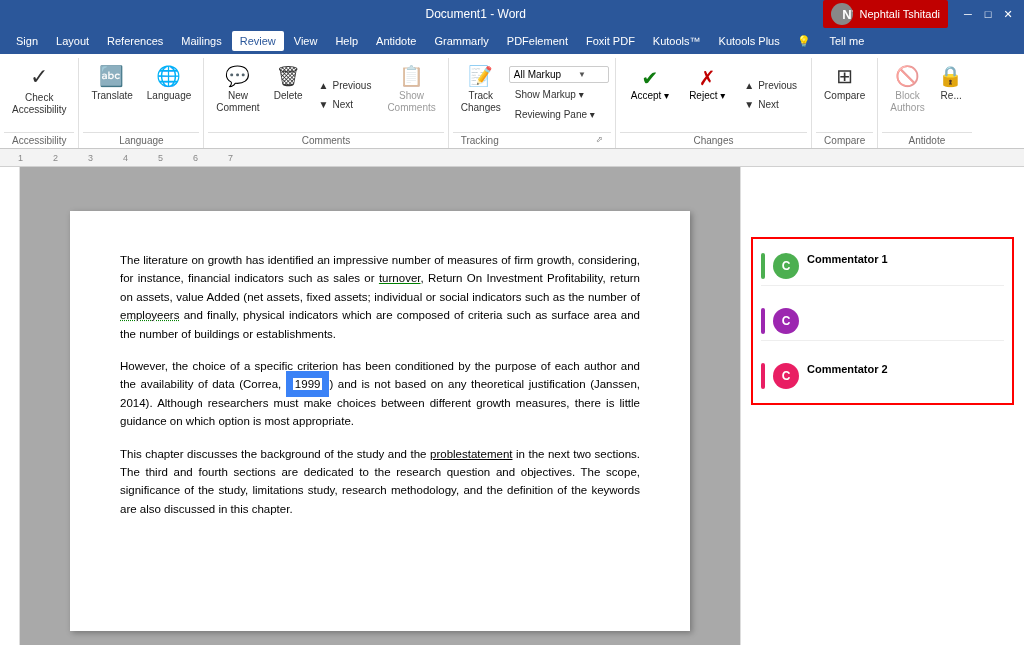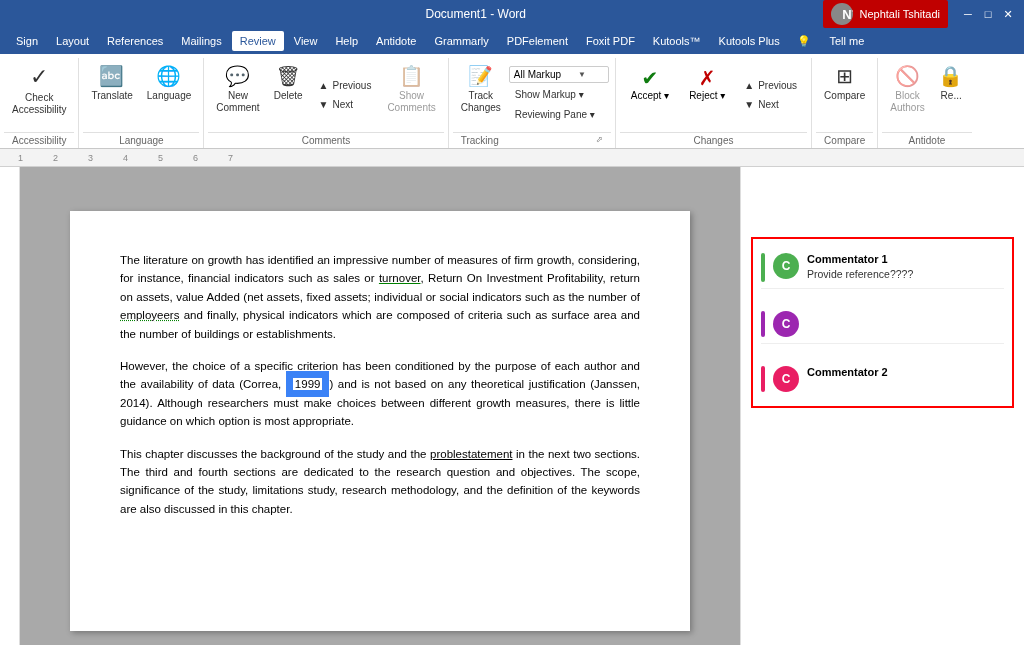--- a/index.html
+++ b/index.html
@@ -479,21 +479,20 @@
   </div>
 
   <div class="comments-area">
     <div class="comments-container">
 
       <div class="comment-card">
         <div class="comment-bar" style="background:#4caf50;"></div>
         <div class="comment-avatar" style="background:#4caf50;">C</div>
         <div class="comment-body">
           <div class="comment-author">Commentator 1</div>
-          <div class="comment-text">Provide reference????</div>
         </div>
       </div>
 
       <div class="comment-card">
         <div class="comment-bar" style="background:#9c27b0;"></div>
         <div class="comment-avatar" style="background:#9c27b0;">C</div>
       </div>
 
       <div class="comment-card">
         <div class="comment-bar" style="background:#e91e63;"></div>

